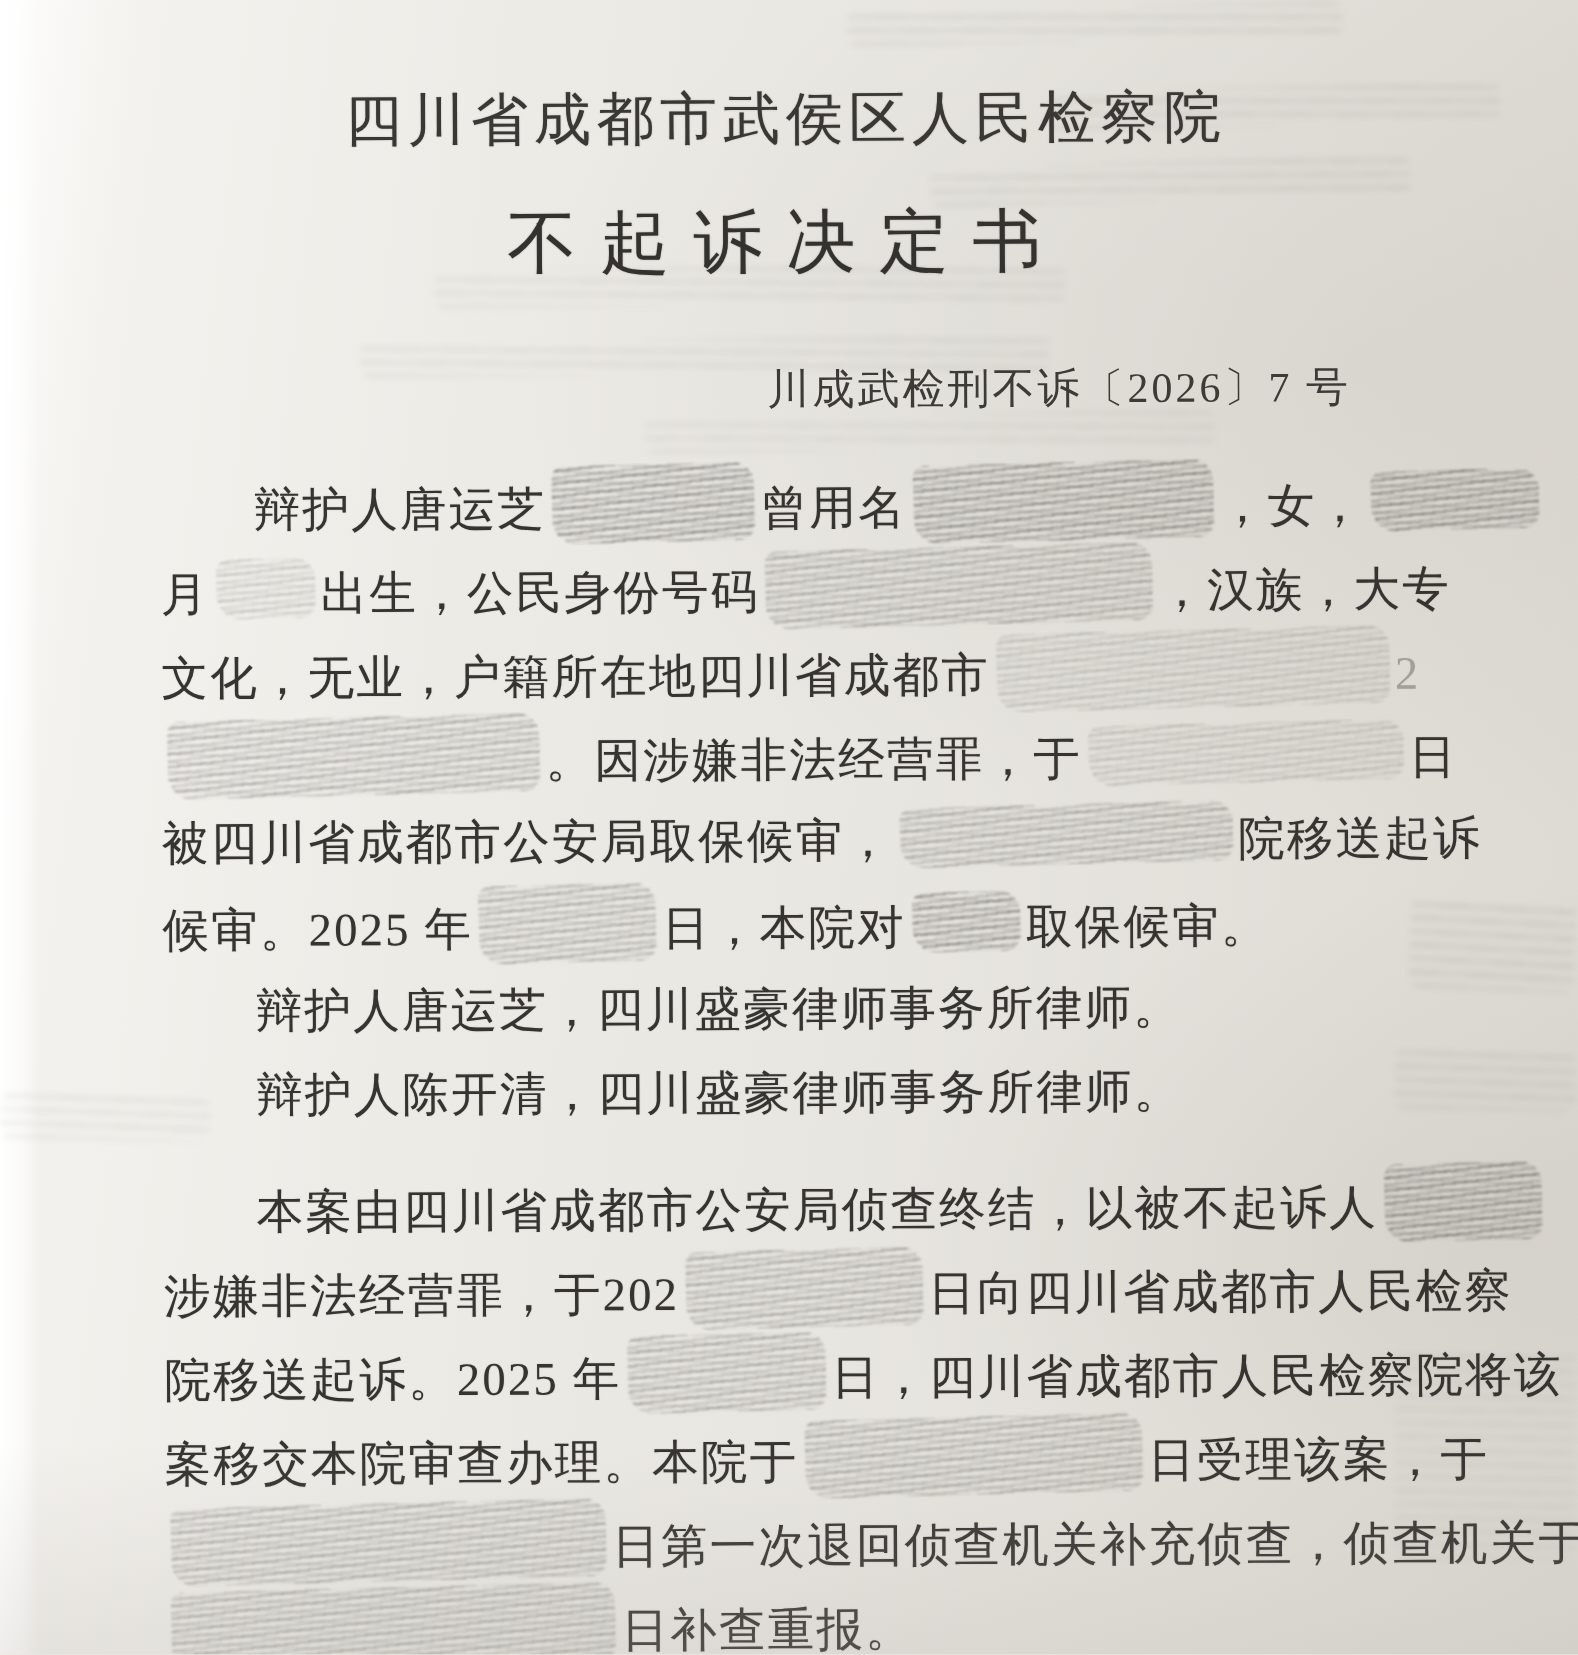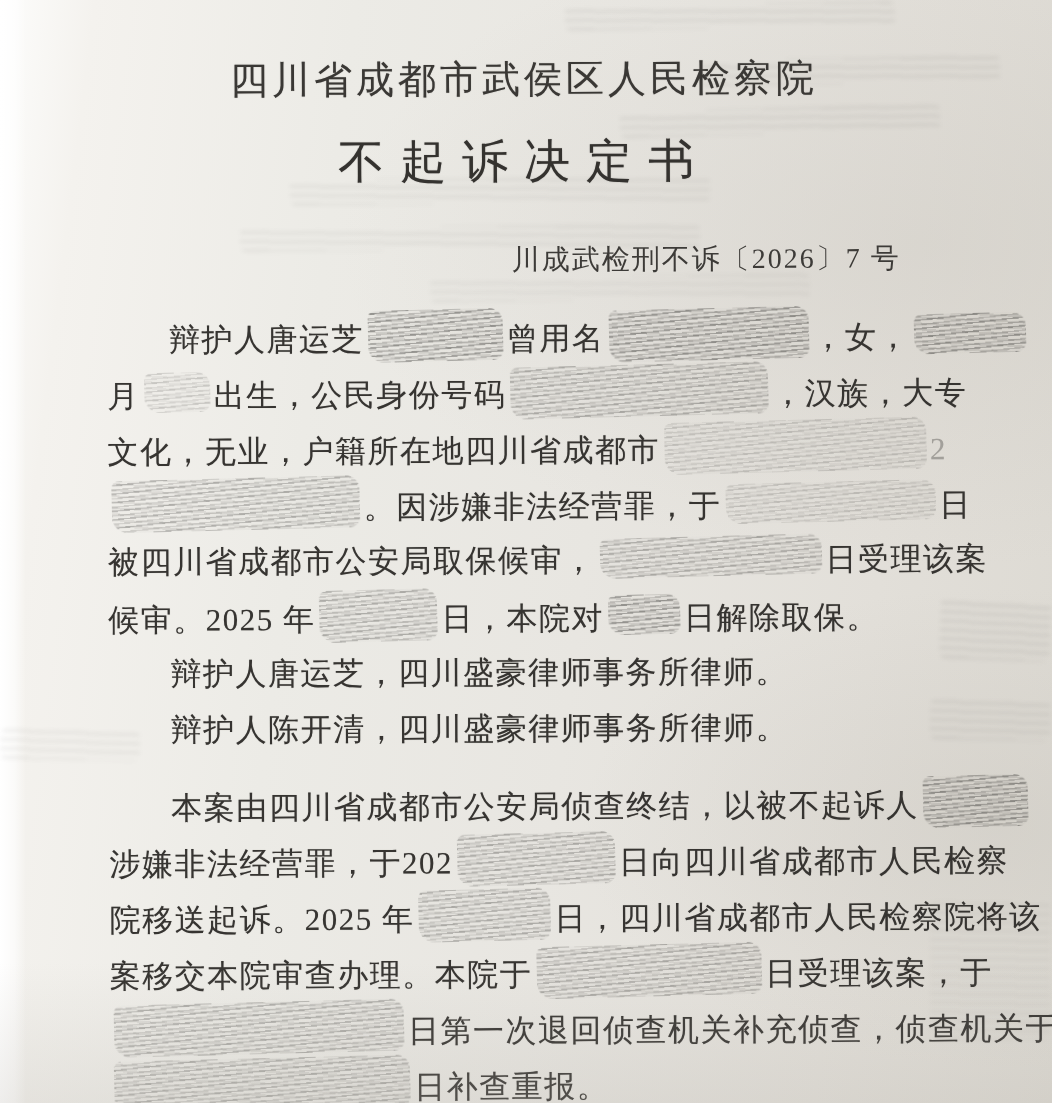--- a/index.html
+++ b/index.html
@@ -95,22 +95,22 @@
 
   <div class="content">
     <div class="org-name">四川省成都市武侯区人民检察院</div>
     <div class="doc-title">不起诉决定书</div>
     <div class="doc-number">川成武检刑不诉〔2026〕7 号</div>
     <div class="body-text">
         <div class="line indent"><span class="txt">辩护人唐运芝</span><span class="redact d3 tall" style="width: 135px;"></span><span class="txt">曾用名</span><span class="redact d3 tall" style="width: 200px;"></span><span class="txt">，女，</span><span class="redact d3" style="width: 112px;"></span></div>
         <div class="line"><span class="txt">月</span><span class="redact d1" style="width: 66px;"></span><span class="txt">出生，公民身份号码</span><span class="redact d2 tall" style="width: 258px;"></span><span class="txt">，汉族，大专</span></div>
         <div class="line"><span class="txt">文化，无业，户籍所在地四川省成都市</span><span class="redact d1 tall" style="width: 262px;"></span><span class="txt faint">2</span></div>
         <div class="line"><span class="redact d2 tall" style="width: 248px;"></span><span class="txt">。因涉嫌非法经营罪，于</span><span class="redact d1" style="width: 210px;"></span><span class="txt">日</span></div>
-        <div class="line"><span class="txt">被四川省成都市公安局取保候审，</span><span class="redact d2" style="width: 222px;"></span><span class="txt">日受理该案</span></div>
-        <div class="line"><span class="txt">候审。2025 年</span><span class="redact d2 tall" style="width: 118px;"></span><span class="txt">日，本院对</span><span class="redact d3" style="width: 72px;"></span><span class="txt">日解除取保。</span></div>
+        <div class="line"><span class="txt">被四川省成都市公安局取保候审，</span><span class="redact d2" style="width: 222px;"></span><span class="txt">院移送起诉</span></div>
+        <div class="line"><span class="txt">候审。2025 年</span><span class="redact d2 tall" style="width: 118px;"></span><span class="txt">日，本院对</span><span class="redact d3" style="width: 72px;"></span><span class="txt">取保候审。</span></div>
         <div class="line indent"><span class="txt">辩护人唐运芝，四川盛豪律师事务所律师。</span></div>
         <div class="line indent"><span class="txt">辩护人陈开清，四川盛豪律师事务所律师。</span></div>
         <div class="line indent pgap"><span class="txt">本案由四川省成都市公安局侦查终结，以被不起诉人</span><span class="redact d3 tall" style="width: 105px;"></span></div>
         <div class="line"><span class="txt">涉嫌非法经营罪，于202</span><span class="redact d2 tall" style="width: 158px;"></span><span class="txt">日向四川省成都市人民检察</span></div>
         <div class="line"><span class="txt">院移送起诉。2025 年</span><span class="redact d2 tall" style="width: 132px;"></span><span class="txt">日，四川省成都市人民检察院将该</span></div>
         <div class="line"><span class="txt">案移交本院审查办理。本院于</span><span class="redact d2 tall" style="width: 225px;"></span><span class="txt">日受理该案，于</span></div>
         <div class="line"><span class="redact d2 tall" style="width: 290px;"></span><span class="txt">日第一次退回侦查机关补充侦查，侦查机关于</span></div>
         <div class="line"><span class="redact d2 tall" style="width: 296px;"></span><span class="txt">日补查重报。</span></div>
       </div>
   </div>

